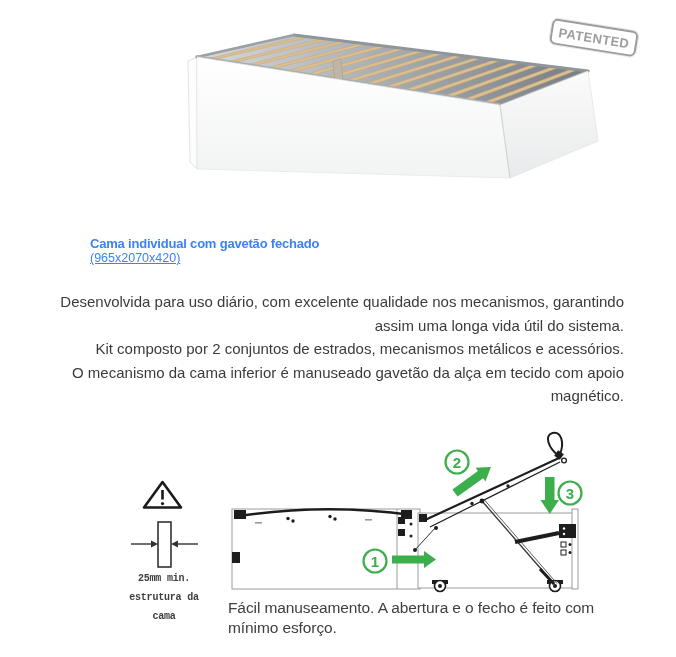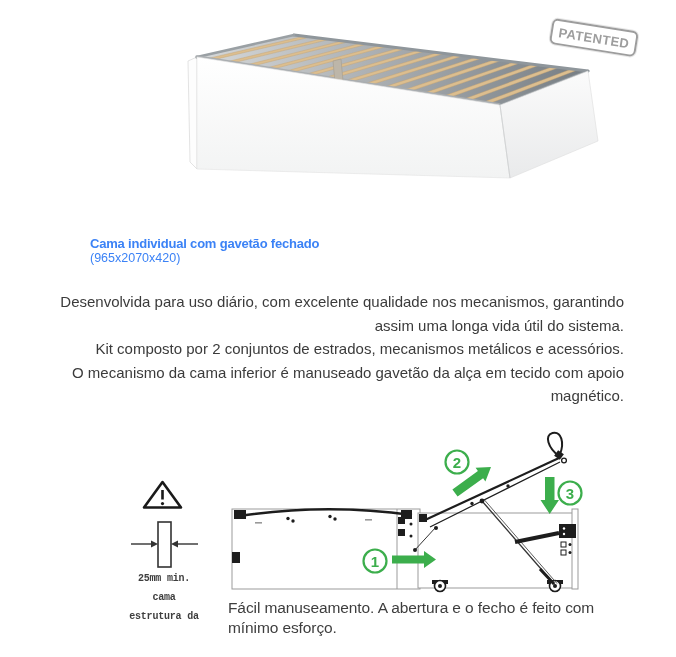--- a/index.html
+++ b/index.html
@@ -9,21 +9,21 @@
 
   
   .stamp{left:553px;top:18px;transform:rotate(9deg);transform-origin:left top;
          border:2.5px solid #9d9d9d;border-radius:6px;padding:2px 6px;
          box-shadow:0 0 0 1px rgba(157,157,157,.25);}
   .stamp span{font-size:13px;font-weight:bold;letter-spacing:.4px;color:#9d9d9d;}
 
   
   .title-block{left:90px;top:236px;color:#3b82f6;}
   .title-block .t1{font-size:13px;font-weight:bold;letter-spacing:-.2px;line-height:15px;}
-  .title-block .t2{font-size:12.5px;font-weight:normal;line-height:15px;}
+  .title-block .t2{font-size:12.5px;font-weight:normal;line-height:15px;text-decoration:underline;}
 
   
   .desc{left:52px;top:290px;width:572px;text-align:right;color:#3b3b3b;
         font-size:15px;line-height:23.5px;}
   .desc p{margin:0;}
 
   
   .warn-note{left:105px;top:569px;width:118px;text-align:center;color:#3e3e3e;
              font-size:10px;font-weight:bold;line-height:19px;letter-spacing:-.2px;font-family:Liberation Mono, monospace;}
 
@@ -116,22 +116,22 @@
       <rect x="40" y="44" width="13" height="45" fill="#ffffff" stroke="#333333" stroke-width="1.6"></rect>
       <line x1="13" y1="66" x2="34" y2="66" stroke="#333333" stroke-width="1.4"></line>
       <polygon points="33,62.5 40,66 33,69.5" fill="#333333"></polygon>
       <line x1="80" y1="66" x2="59" y2="66" stroke="#333333" stroke-width="1.4"></line>
       <polygon points="60,62.5 53,66 60,69.5" fill="#333333"></polygon>
     </g>
   </svg>
 
   <div class="abs warn-note">
     <div>25mm min.</div>
+    <div>estrutura da</div>
     <div>cama</div>
-    <div>estrutura da</div>
   </div>
 
   <svg class="abs" style="left:228px;top:428px;" width="360" height="170" viewBox="0 0 360 170">
 
     <g>
       <rect x="4" y="81" width="188" height="80" fill="#ffffff" stroke="#9b9b9b" stroke-width="1"></rect>
       <line x1="169" y1="81" x2="169" y2="161" stroke="#9b9b9b" stroke-width="1"></line>
       <path d="M12,88 Q97,75 184,87" fill="none" stroke="#1d1d1d" stroke-width="2.4"></path>
       <rect x="6" y="82" width="12" height="9" fill="#1d1d1d"></rect>
       <rect x="173" y="82" width="11" height="9" fill="#1d1d1d"></rect>

